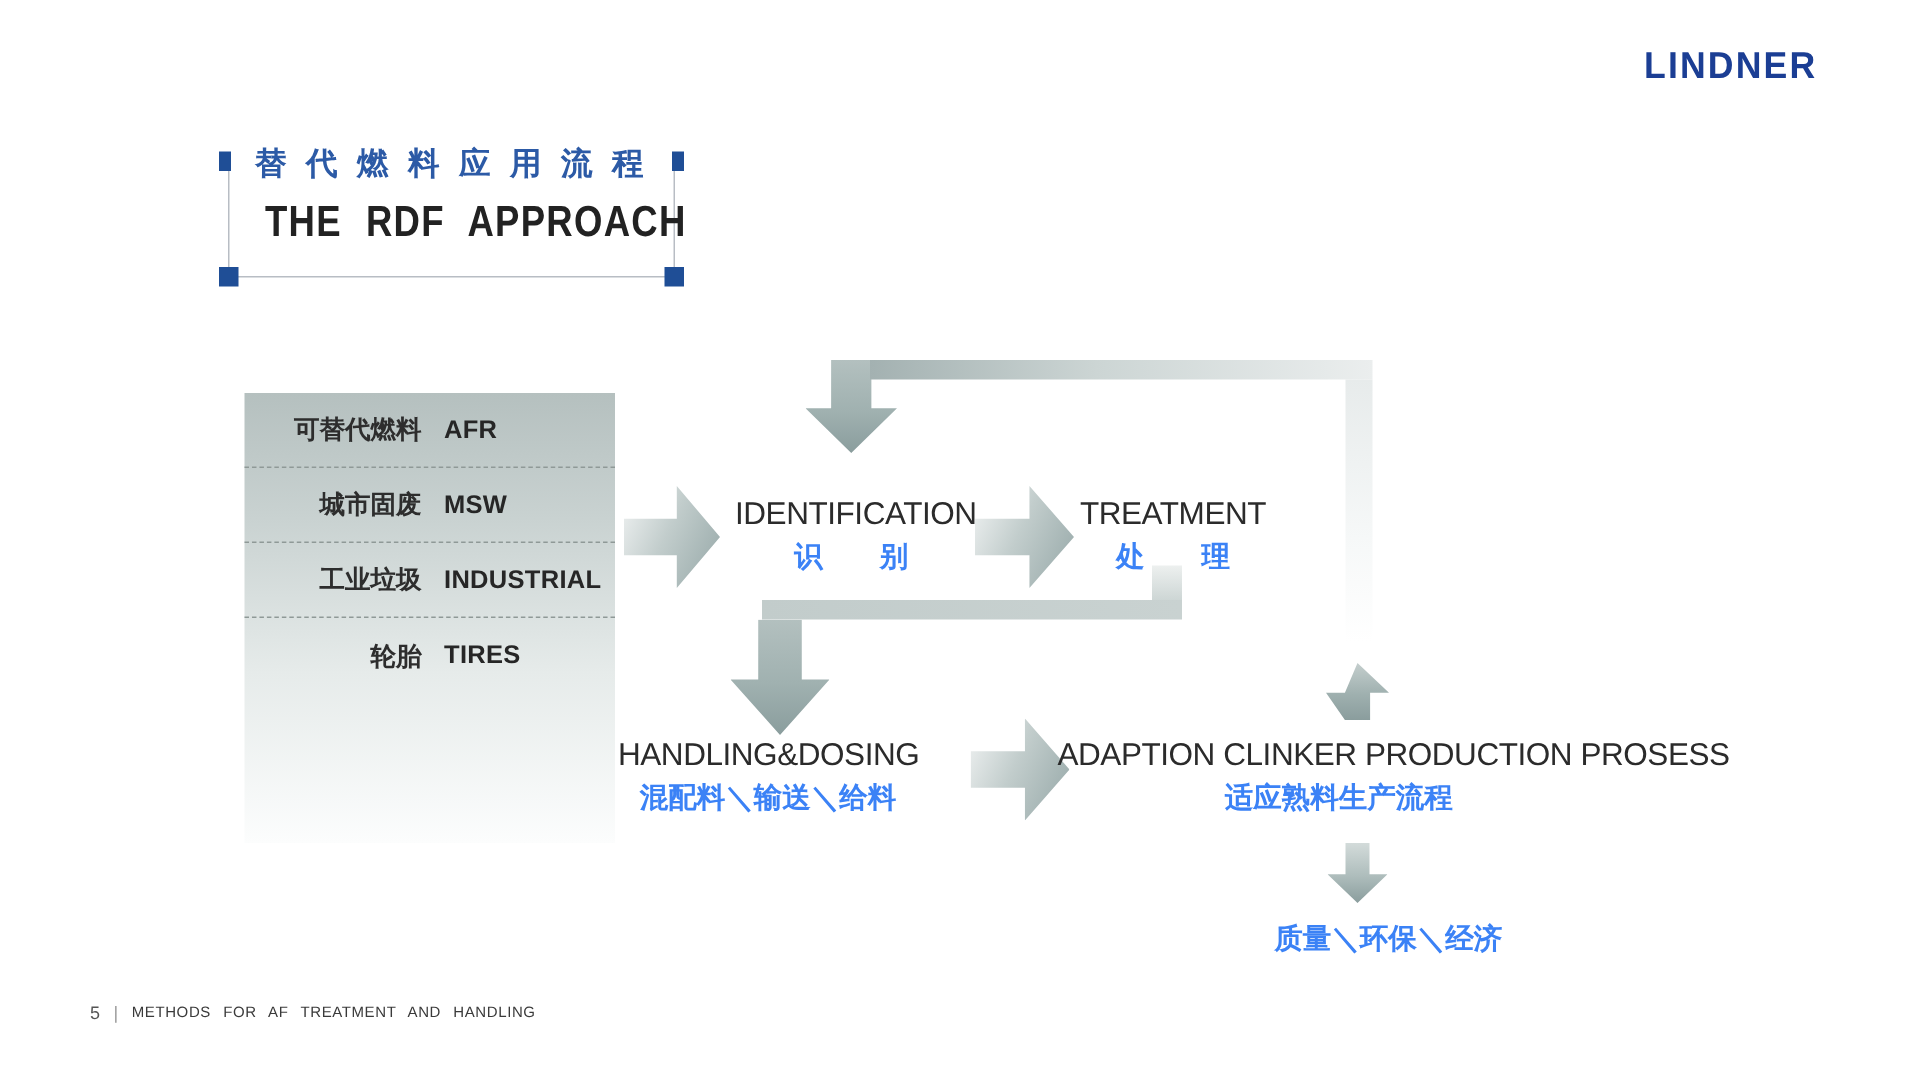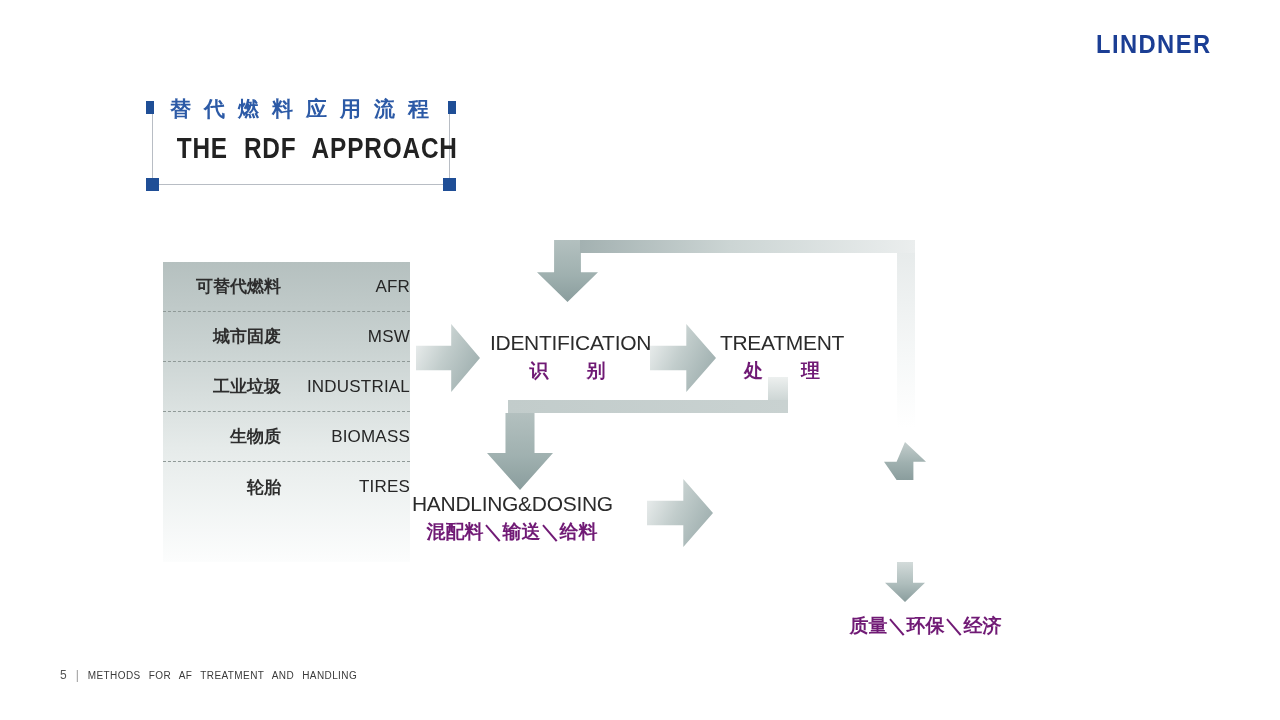--- a/index.html
+++ b/index.html
@@ -47,22 +47,22 @@
   }
   .src-row {
     display:flex; align-items:center; height:50px;
     border-bottom:1px dashed #8f9997;
   }
   .src-row:last-child { border-bottom:none; }
   .src-zh {
     width:118px; text-align:right; font-size:17px; font-weight:700; color:#2d2d2d;
   }
   .src-en {
-    flex:1; padding-left:15px; text-align:right;
-    font-size:17px; font-weight:400; color:#262626; letter-spacing:0.2px;
+    flex:1; padding-left:15px; text-align:left;
+    font-size:17px; font-weight:700; color:#262626; letter-spacing:0.2px;
   }
 
   
   .arrow-right {
     position:absolute;
     clip-path:polygon(0 32%,55% 32%,55% 0,100% 50%,55% 100%,55% 68%,0 68%);
     background:linear-gradient(115deg,#f2f4f4 0%,#c2cdcc 45%,#95a7a7 100%);
   }
   .arrow-down-big {
     position:absolute;
@@ -96,21 +96,21 @@
     left:508px; top:400px; width:280px; height:13px;
     background:linear-gradient(90deg,#c2cccb 0%,#c9d2d1 100%);
   }
 
   
   .step { position:absolute; text-align:center; }
   .step-en {
     font-size:21px; font-weight:400; letter-spacing:-0.3px; color:#2b2b2b; white-space:nowrap;
   }
   .step-zh {
-    margin-top:3px; font-size:19px; font-weight:600; color:#701a75; white-space:nowrap;
+    margin-top:3px; font-size:19px; font-weight:600; color:#3b82f6; white-space:nowrap;
   }
 
   
   .footer {
     position:absolute; left:60px; top:668px; display:flex; align-items:center;
     font-size:12px; color:#3a3a3a;
   }
   .footer .page-num { font-size:12px; color:#555; }
   .footer .sep { margin:0 9px; color:#9a9a9a; }
   .footer .caption { font-size:10px; letter-spacing:0.4px; word-spacing:5px; color:#3a3a3a; }
@@ -138,24 +138,20 @@
     </div>
     <div class="src-row">
       <div class="src-zh">城市固废</div>
       <div class="src-en">MSW</div>
     </div>
     <div class="src-row">
       <div class="src-zh">工业垃圾</div>
       <div class="src-en">INDUSTRIAL</div>
     </div>
     <div class="src-row">
-      <div class="src-zh">生物质</div>
-      <div class="src-en">BIOMASS</div>
-    </div>
-    <div class="src-row">
       <div class="src-zh">轮胎</div>
       <div class="src-en">TIRES</div>
     </div>
   </div>
 
   <div class="arrow-right" style="left:416px; top:324px; width:64px; height:68px;"></div>
 
   <div class="arrow-down-big" style="left:537px; top:240px; width:61px; height:62px;"></div>
   <div class="pipe pipe-top"></div>
   <div class="pipe pipe-right"></div>
@@ -177,20 +173,24 @@
   <div class="pipe pipe-mid"></div>
   <div class="arrow-down-big" style="left:487px; top:413px; width:66px; height:77px;"></div>
 
   <div class="step" style="left:412px; top:492px; width:200px;">
     <div class="step-en">HANDLING&amp;DOSING</div>
     <div class="step-zh">混配料＼输送＼给料</div>
   </div>
 
   <div class="arrow-right" style="left:647px; top:479px; width:66px; height:68px;"></div>
 
+  <div class="step" style="left:705px; top:492px; width:375px;">
+    <div class="step-en">ADAPTION CLINKER PRODUCTION PROSESS</div>
+    <div class="step-zh">适应熟料生产流程</div>
+  </div>
 
   <div class="arrow-down-small" style="left:885px; top:562px; width:40px; height:40px;"></div>
 
   <div class="step" style="left:788px; top:610px; width:275px;">
     <div class="step-zh">质量＼环保＼经济</div>
   </div>
 
   <div class="footer">
     <span class="page-num">5</span>
     <span class="sep">|</span>

